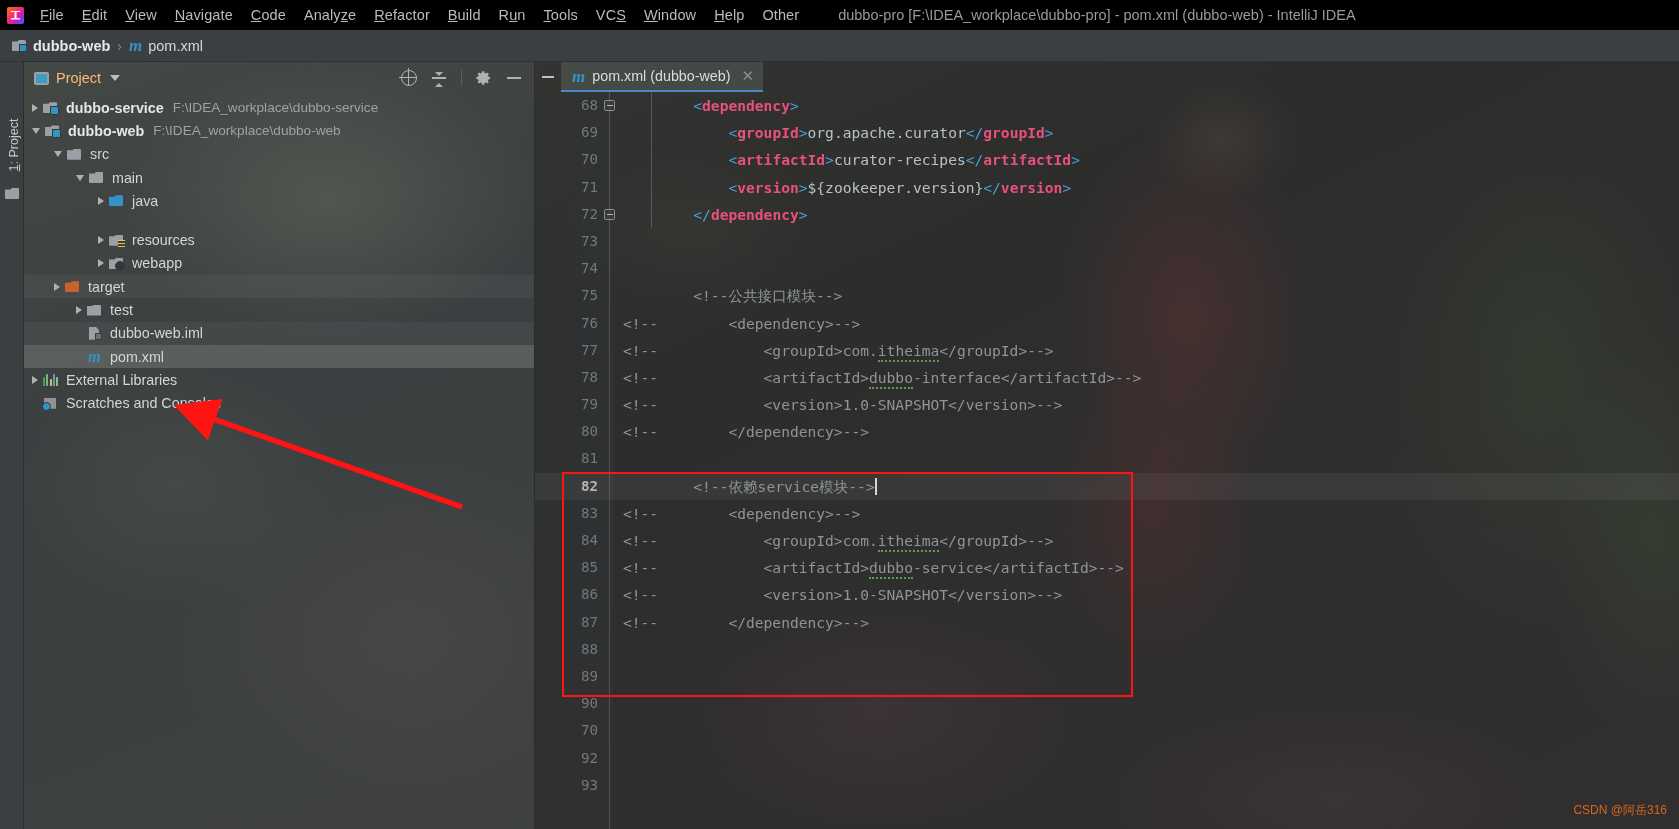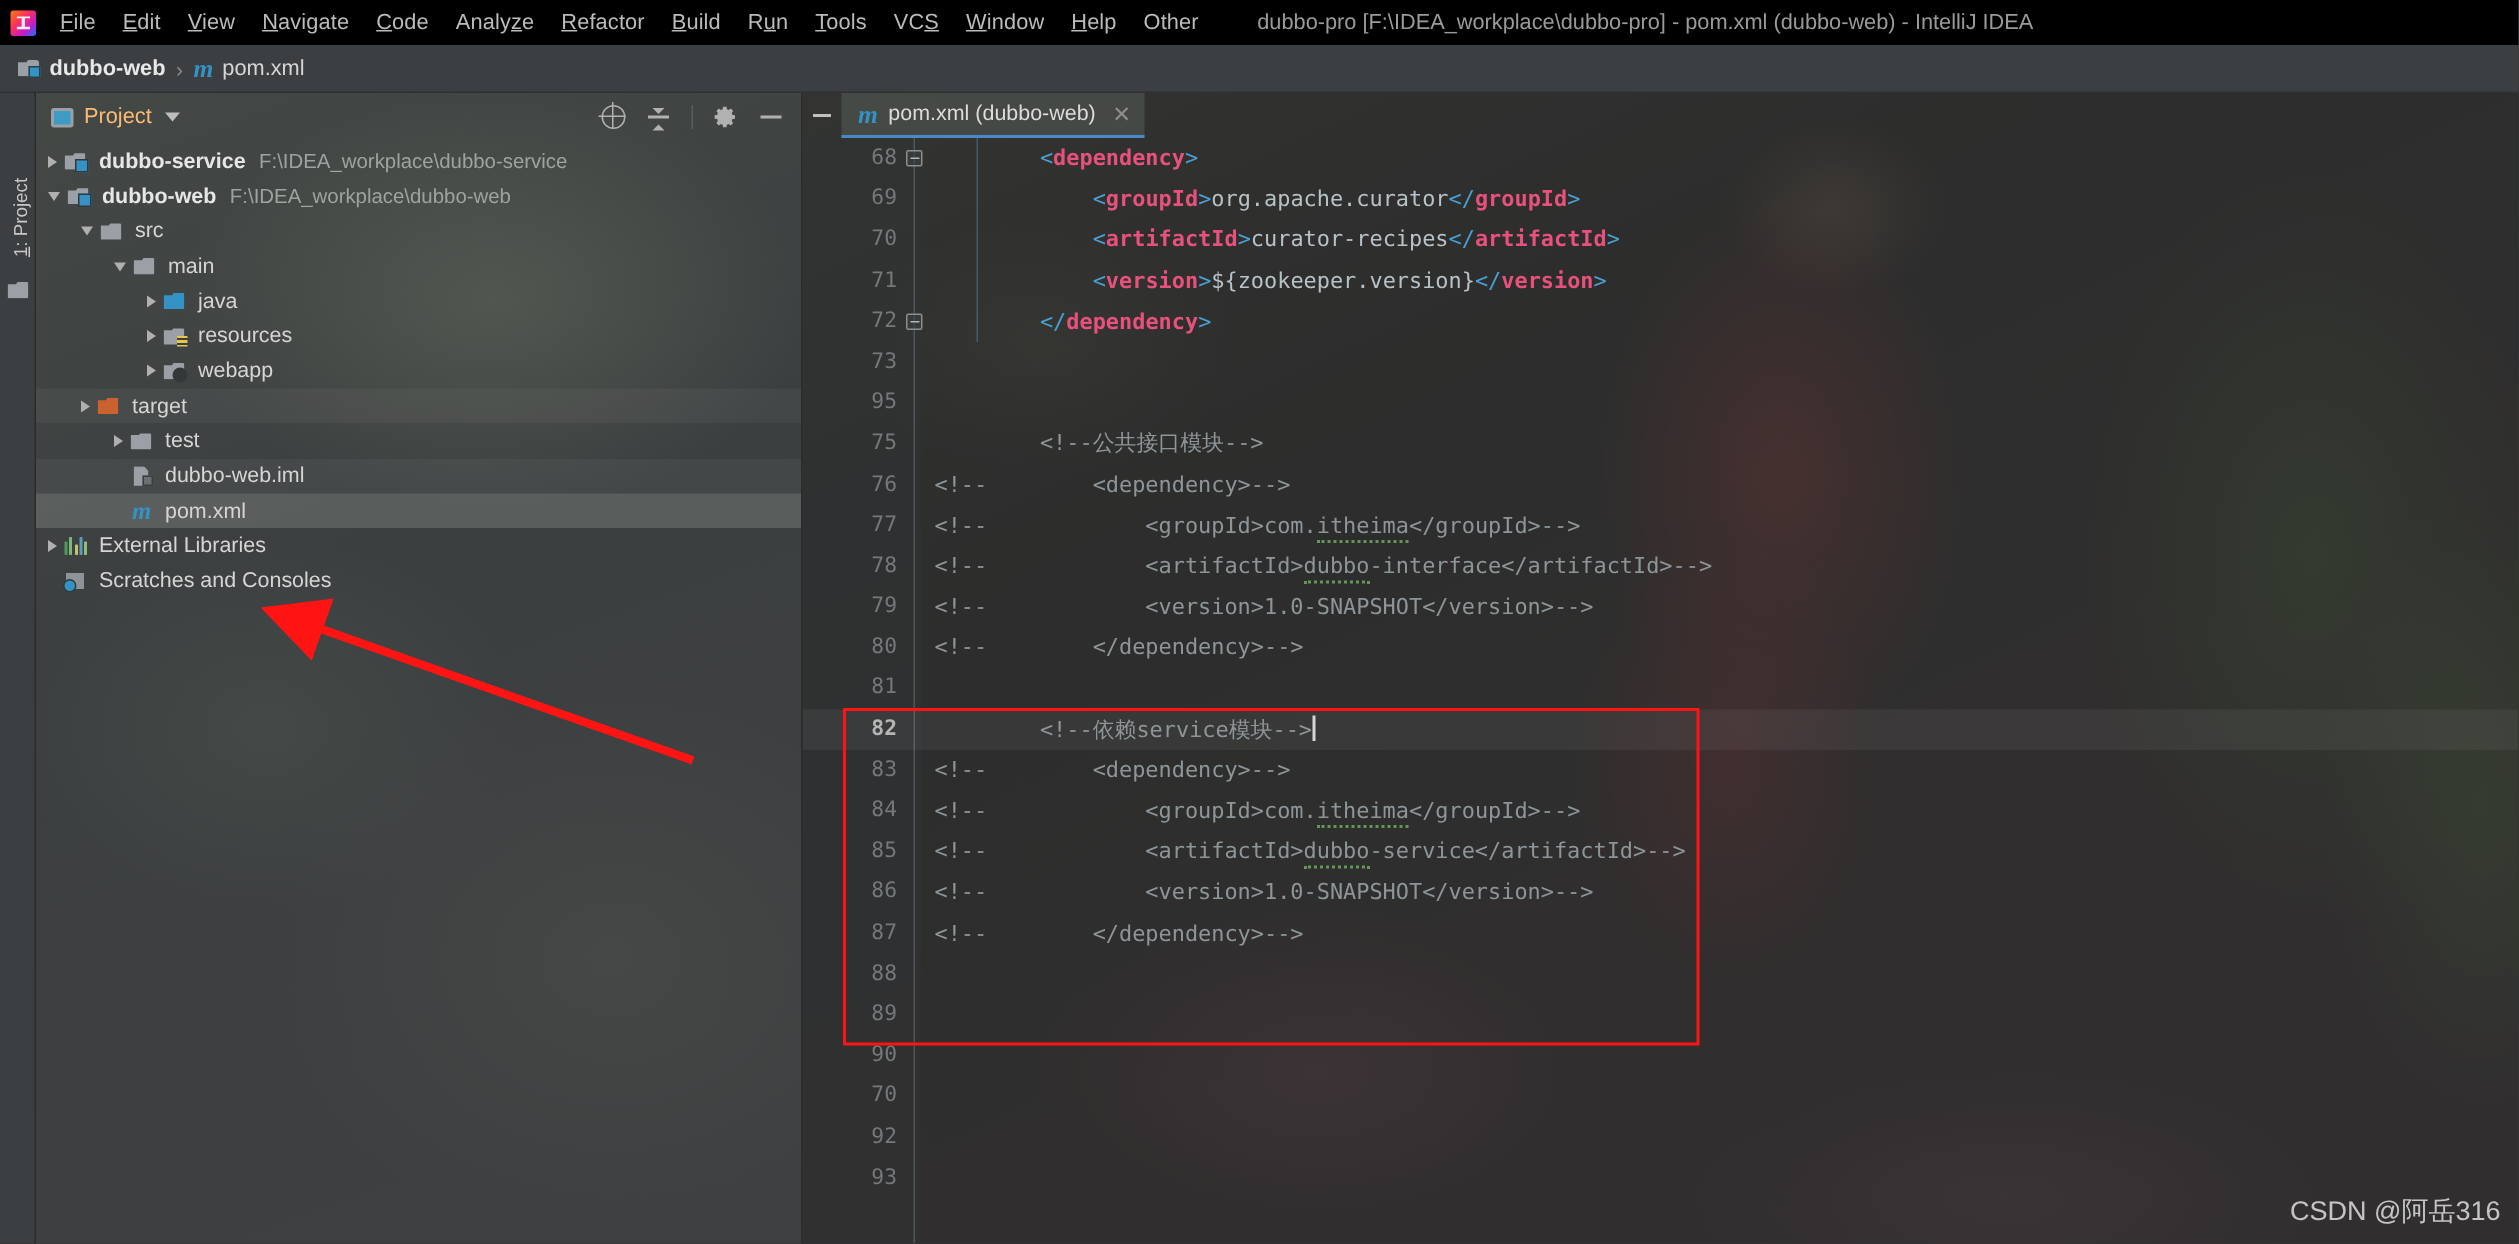--- a/index.html
+++ b/index.html
@@ -284,21 +284,21 @@
   .indent-guide {
     position: absolute; left: 116px; top: 0; width: 1px; height: 100%;
     background: rgba(90,130,170,.5);
   }
 
   .redbox {
     position: absolute; border: 2px solid #ff1414; pointer-events: none;
   }
   .watermark {
     position: absolute; right: 12px; bottom: 10px;
-    font-size: 18px; color: #e5e5e5; opacity: .82;
+    font-size: 12px; color: #f97316; opacity: .82;
     font-family: "Liberation Sans", sans-serif;
   }
 </style>
 </head>
 <body>
 
 <div id="app">
 
   <div class="menubar">
     <div class="ij-logo"></div>
@@ -384,21 +384,21 @@
         <div class="row" style="padding-left: 52px;">
           <span class="arrow down"></span>
           <span class="fi fi-folder fi-src"></span>
           <span class="lbl">main</span>
         </div>
         <div class="row" style="padding-left: 74px;">
           <span class="arrow"></span>
           <span class="fi fi-folder fi-java"></span>
           <span class="lbl">java</span>
         </div>
-        <div class="row" style="padding-left: 74px;">
+        <div class="row" style="padding-left: 74px; margin-top: 16px;">
           <span class="arrow"></span>
           <span class="fi fi-folder fi-res"></span>
           <span class="lbl">resources</span>
         </div>
         <div class="row" style="padding-left: 74px;">
           <span class="arrow"></span>
           <span class="fi fi-folder fi-webapp">
             <i></i>
           </span>
           <span class="lbl">webapp</span>
@@ -467,21 +467,21 @@
     <div class="gutter"></div>
     <div class="fold-rail"></div>
 
     <div class="code" id="code">
         <div class="cl"><span class="ln">68</span><span class="fold-icon"></span><span class="ct"><span class="brk">        &lt;</span><span class="tag">dependency</span><span class="brk">&gt;</span></span></div>
         <div class="cl"><span class="ln">69</span><span class="ct"><span class="brk">            &lt;</span><span class="tag">groupId</span><span class="brk">&gt;</span><span class="txt">org.apache.curator</span><span class="brk">&lt;/</span><span class="tag">groupId</span><span class="brk">&gt;</span></span></div>
         <div class="cl"><span class="ln">70</span><span class="ct"><span class="brk">            &lt;</span><span class="tag">artifactId</span><span class="brk">&gt;</span><span class="txt">curator-recipes</span><span class="brk">&lt;/</span><span class="tag">artifactId</span><span class="brk">&gt;</span></span></div>
         <div class="cl"><span class="ln">71</span><span class="ct"><span class="brk">            &lt;</span><span class="tag">version</span><span class="brk">&gt;</span><span class="txt">${zookeeper.version}</span><span class="brk">&lt;/</span><span class="tag">version</span><span class="brk">&gt;</span></span></div>
         <div class="cl"><span class="ln">72</span><span class="fold-icon"></span><span class="ct"><span class="brk">        &lt;/</span><span class="tag">dependency</span><span class="brk">&gt;</span></span></div>
         <div class="cl"><span class="ln">73</span><span class="ct"></span></div>
-        <div class="cl"><span class="ln">95</span><span class="ct"></span></div>
+        <div class="cl"><span class="ln">74</span><span class="ct"></span></div>
         <div class="cl"><span class="ln">75</span><span class="ct"><span class="cmt">        &lt;!--公共接口模块--&gt;</span></span></div>
         <div class="cl"><span class="ln">76</span><span class="ct"><span class="cmt">&lt;!--        &lt;dependency&gt;--&gt;</span></span></div>
         <div class="cl"><span class="ln">77</span><span class="ct"><span class="cmt">&lt;!--            &lt;groupId&gt;com.</span><span class="cmt squig">itheima</span><span class="cmt">&lt;/groupId&gt;--&gt;</span></span></div>
         <div class="cl"><span class="ln">78</span><span class="ct"><span class="cmt">&lt;!--            &lt;artifactId&gt;</span><span class="cmt squig">dubbo</span><span class="cmt">-interface&lt;/artifactId&gt;--&gt;</span></span></div>
         <div class="cl"><span class="ln">79</span><span class="ct"><span class="cmt">&lt;!--            &lt;version&gt;1.0-SNAPSHOT&lt;/version&gt;--&gt;</span></span></div>
         <div class="cl"><span class="ln">80</span><span class="ct"><span class="cmt">&lt;!--        &lt;/dependency&gt;--&gt;</span></span></div>
         <div class="cl"><span class="ln">81</span><span class="ct"></span></div>
         <div class="cl cur"><span class="ln bold">82</span><span class="ct"><span class="cmt">        &lt;!--依赖service模块--&gt;</span><span class="caret"></span></span></div>
         <div class="cl"><span class="ln">83</span><span class="ct"><span class="cmt">&lt;!--        &lt;dependency&gt;--&gt;</span></span></div>
         <div class="cl"><span class="ln">84</span><span class="ct"><span class="cmt">&lt;!--            &lt;groupId&gt;com.</span><span class="cmt squig">itheima</span><span class="cmt">&lt;/groupId&gt;--&gt;</span></span></div>

